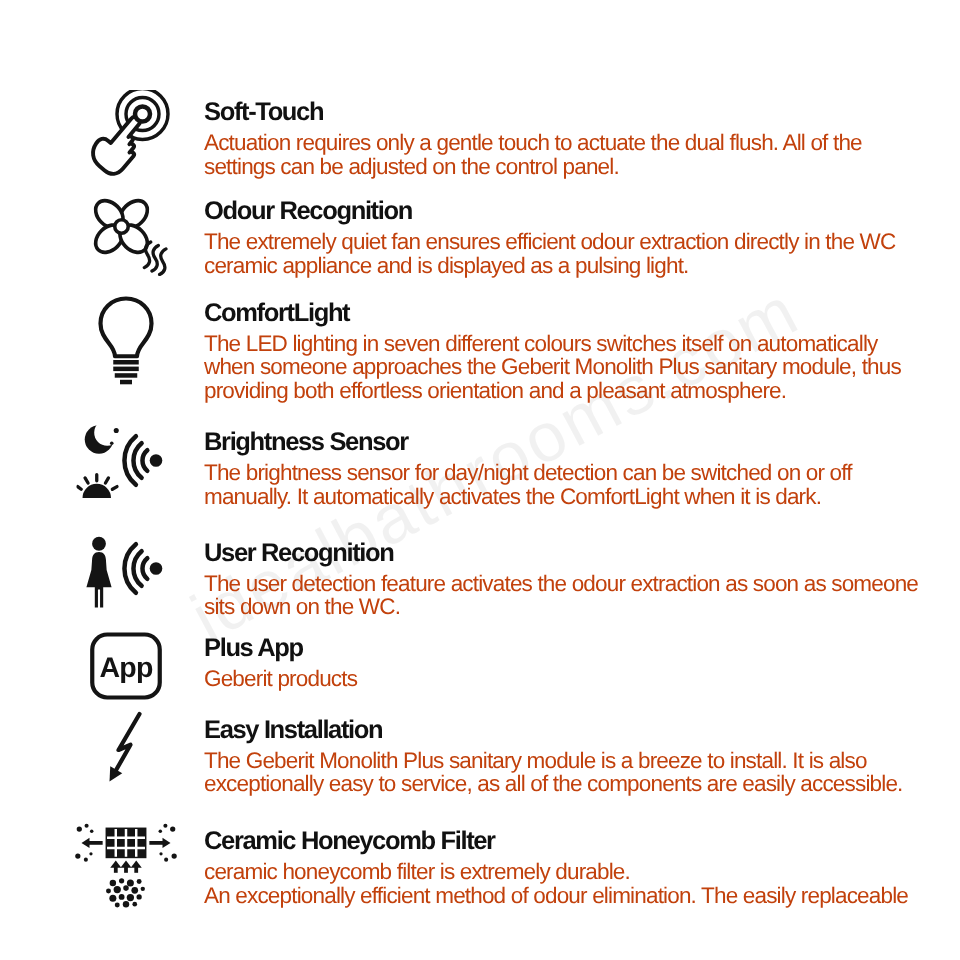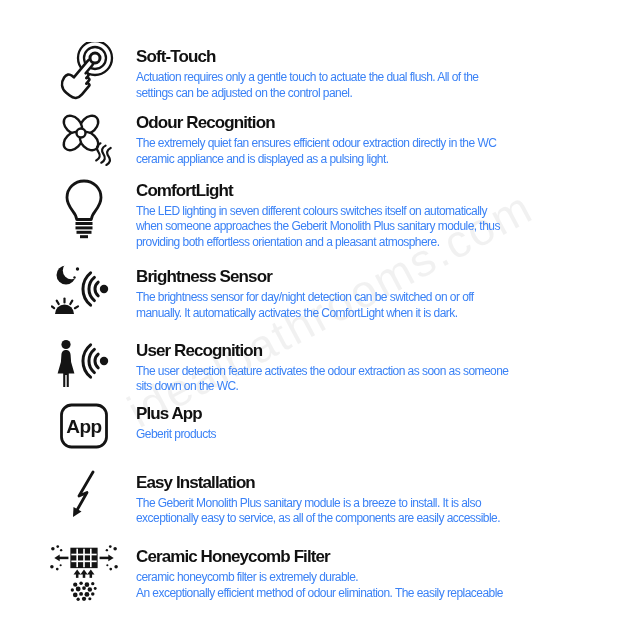--- a/index.html
+++ b/index.html
@@ -8,37 +8,37 @@
     font-family:"Liberation Sans",sans-serif;color:#141414;
     overflow:hidden;position:relative;
   }
   .canvas{position:relative;width:640px;height:640px;background:#ffffff;overflow:hidden;}
   .watermark{
     position:absolute;left:25px;top:282px;width:610px;
     text-align:center;font-size:46px;letter-spacing:2px;font-weight:400;
     color:rgba(0,0,0,0.055);transform:rotate(-28deg);transform-origin:center;
     pointer-events:none;white-space:nowrap;
   }
-  .features{position:absolute;left:48px;top:42px;width:560px;}
+  .features{position:absolute;left:48px;top:60px;width:560px;}
   .feature-row{display:flex;align-items:flex-start;}
   .feature-row:nth-of-type(1){margin-bottom:4px;}
   .feature-row:nth-of-type(2){margin-bottom:8px;}
   .feature-row:nth-of-type(3){margin-bottom:11px;}
   .feature-row:nth-of-type(4){margin-bottom:14px;}
   .feature-row:nth-of-type(5){margin-bottom:3px;}
-  .feature-row:nth-of-type(6){margin-bottom:15px;}
+  .feature-row:nth-of-type(6){margin-bottom:1px;}
   .feature-row:nth-of-type(7){margin-bottom:15px;}
   .icon-box{flex:0 0 72px;width:72px;display:flex;justify-content:center;margin-right:16px;}
   .feature-text{padding-top:5px;width:470px;}
   .feature-text h2{
     margin:0 0 3px 0;font-size:17px;font-weight:bold;letter-spacing:-0.9px;color:#111;
   }
   .feature-text p.line{
-    margin:0;font-size:12px;line-height:15.8px;letter-spacing:-0.55px;
-    white-space:nowrap;color:#3b82f6;
+    margin:0;font-size:15px;line-height:15.8px;letter-spacing:-0.55px;
+    white-space:nowrap;color:#c2410c;
   }
   svg{display:block;}
 </style>
 </head>
 <body>
 
 <div class="canvas">
 
   <div class="watermark">idealbathrooms.com</div>
 

